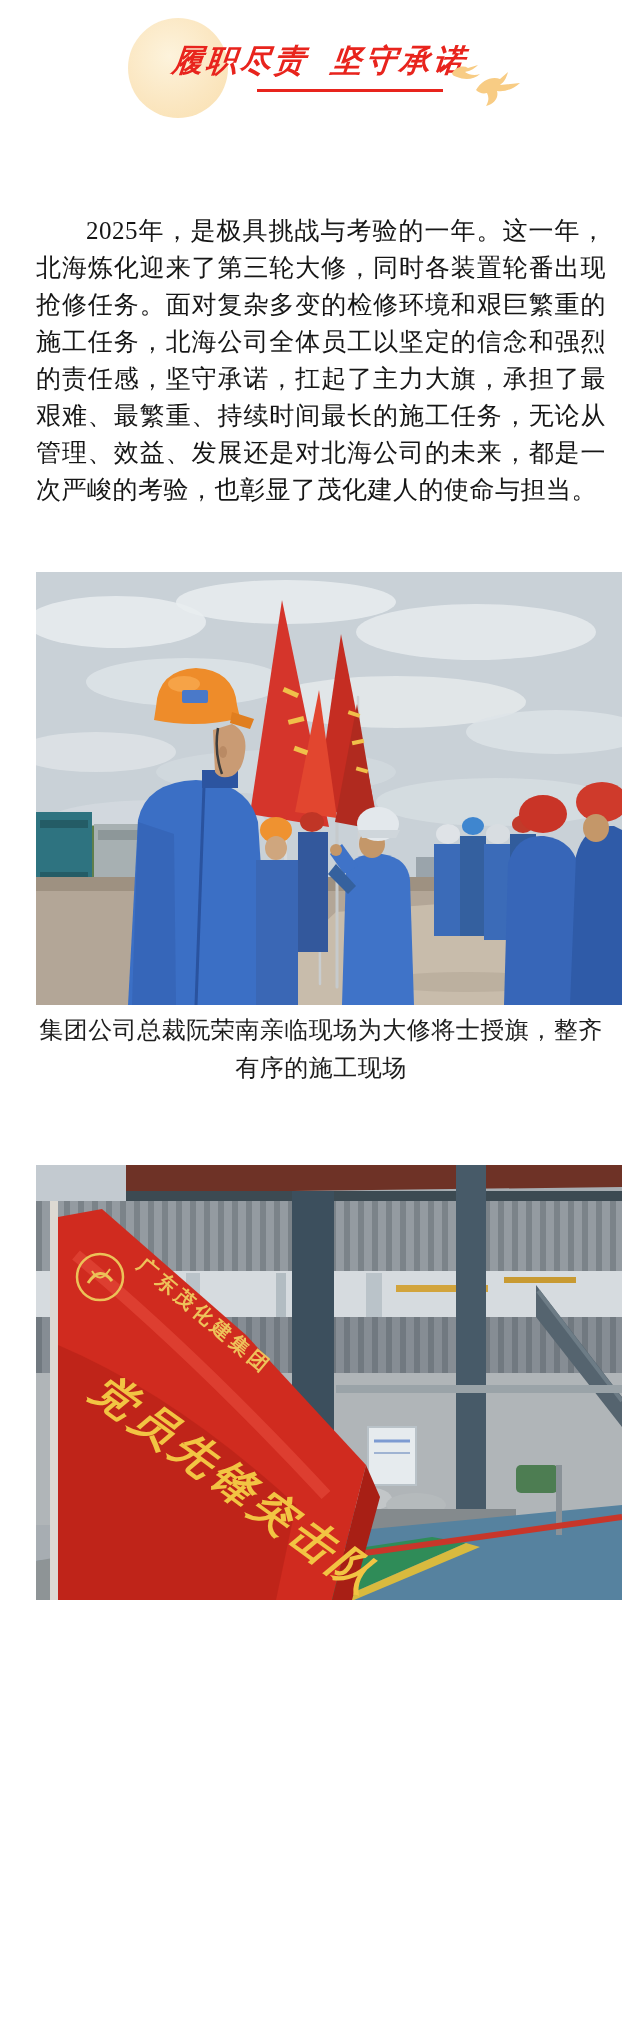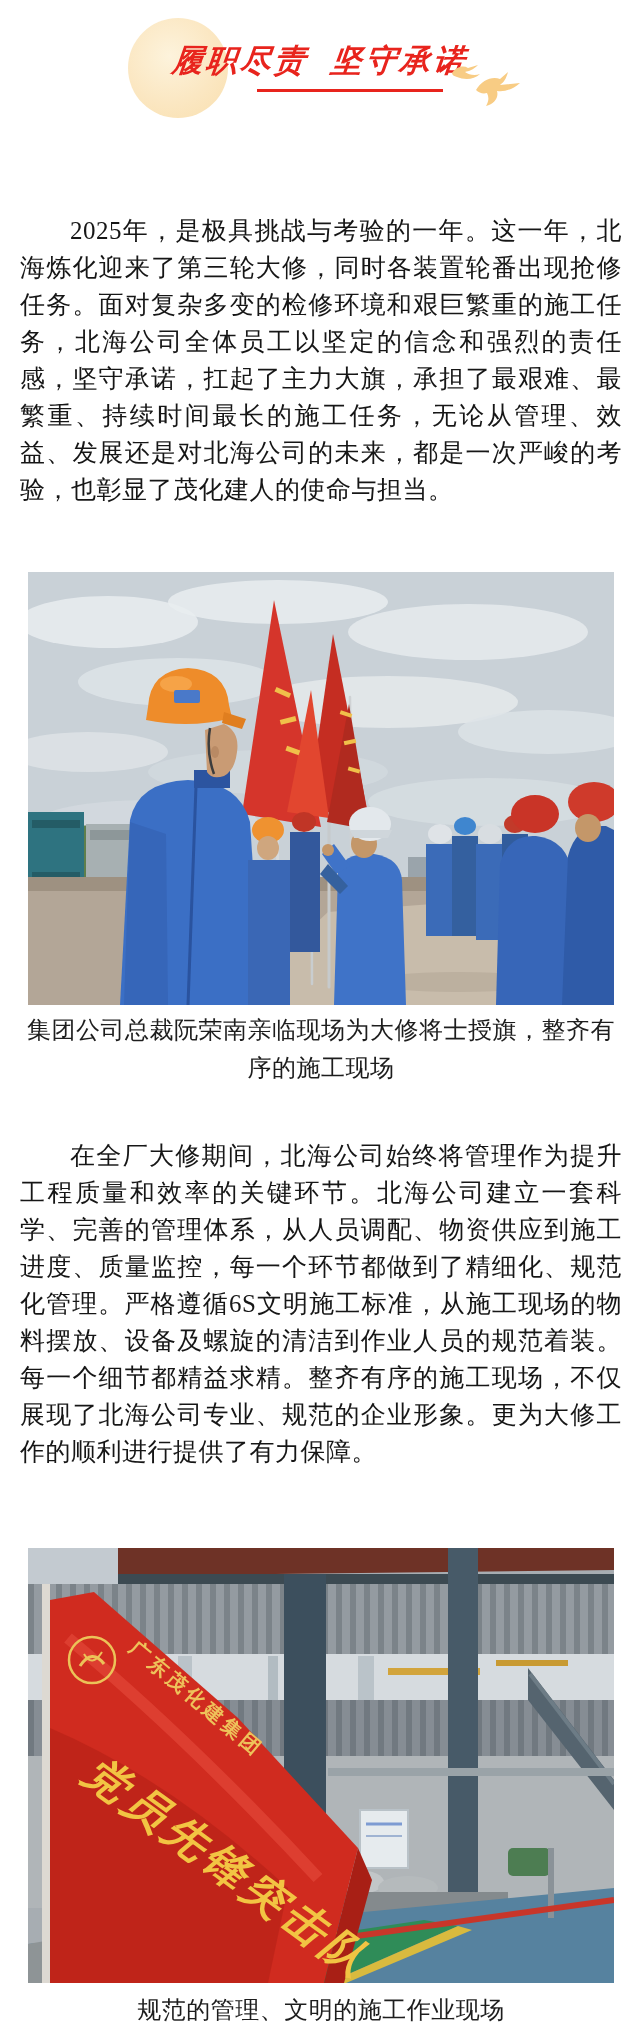--- a/index.html
+++ b/index.html
@@ -16,21 +16,21 @@
   }
   .header-title{
     position:absolute;left:172px;top:40px;white-space:pre;
     font-size:31px;font-weight:bold;font-style:italic;color:#e8241d;
     letter-spacing:3px;transform:skewX(-6deg);
     font-family:"Liberation Sans","DejaVu Sans",sans-serif;
   }
   .header-line{position:absolute;left:257px;top:89px;width:186px;height:3px;background:#e8241d;}
   .doves{position:absolute;left:442px;top:52px;width:80px;height:58px;}
   
-  .content{padding:0 20px;}
+  .content{padding:0 36px;}
   .para{
     margin:0;font-size:25px;line-height:37px;color:#161616;
     text-align:justify;text-indent:2em;letter-spacing:0.5px;
   }
   .para-1{margin-top:92px;}
   .para-2{margin-top:50px;}
   
   .figure{width:586px;margin:0 auto;display:block;}
   .figure-1{margin-top:64px;}
   .figure-2{margin-top:78px;}
@@ -167,21 +167,20 @@
           <path d="M468 433 L472 292 Q480 262 508 264 Q540 268 544 302 L548 433 Z" fill="#3766b8"></path>
           <ellipse cx="507" cy="242" rx="24" ry="19" fill="#c93427"></ellipse>
           <path d="M534 433 L540 284 Q548 252 578 254 L586 258 L586 433 Z" fill="#2f5ba8"></path>
           <ellipse cx="566" cy="230" rx="26" ry="20" fill="#cf3a2b"></ellipse>
           <ellipse cx="560" cy="256" rx="13" ry="14" fill="#c49769"></ellipse>
         </g>
       </svg>
     </div>
     <p class="caption caption-1">集团公司总裁阮荣南亲临现场为大修将士授旗，整齐有序的施工现场</p>
 
-    <p class="para para-2">在全厂大修期间，北海公司始终将管理作为提升工程质量和效率的关键环节。北海公司建立一套科学、完善的管理体系，从人员调配、物资供应到施工进度、质量监控，每一个环节都做到了精细化、规范化管理。严格遵循6S文明施工标准，从施工现场的物料摆放、设备及螺旋的清洁到作业人员的规范着装。每一个细节都精益求精。整齐有序的施工现场，不仅展现了北海公司专业、规范的企业形象。更为大修工作的顺利进行提供了有力保障。</p>
 
     <div class="figure figure-2">
       <svg viewBox="0 0 586 435">
         <defs>
           <pattern id="corr" width="14" height="8" patternUnits="userSpaceOnUse">
             <rect x="0" width="6" height="8" fill="rgba(58,68,76,0.28)"></rect>
           </pattern>
         </defs>
 
         <g>
@@ -242,16 +241,15 @@
           <g stroke="#ecc258" fill="none">
             <circle cx="64" cy="112" r="23" stroke-width="2.5"></circle>
             <path d="M52 118 Q64 100 76 116" stroke-width="3"></path>
             <path d="M56 106 Q64 120 74 104" stroke-width="2"></path>
           </g>
           <text class="flag-text-main" transform="translate(100,102) rotate(40)" font-size="20" fill="#eec25a" letter-spacing="4" font-weight="bold">广东茂化建集团</text>
           <text class="flag-text-main" transform="translate(52,230) rotate(36)" font-size="44" fill="#f2c443" letter-spacing="5" font-weight="bold" font-style="italic">党员先锋突击队</text>
         </g>
       </svg>
     </div>
-    <p class="caption caption-2">规范的管理、文明的施工作业现场</p>
 
   </div>
 </div>
 
 </body></html>

